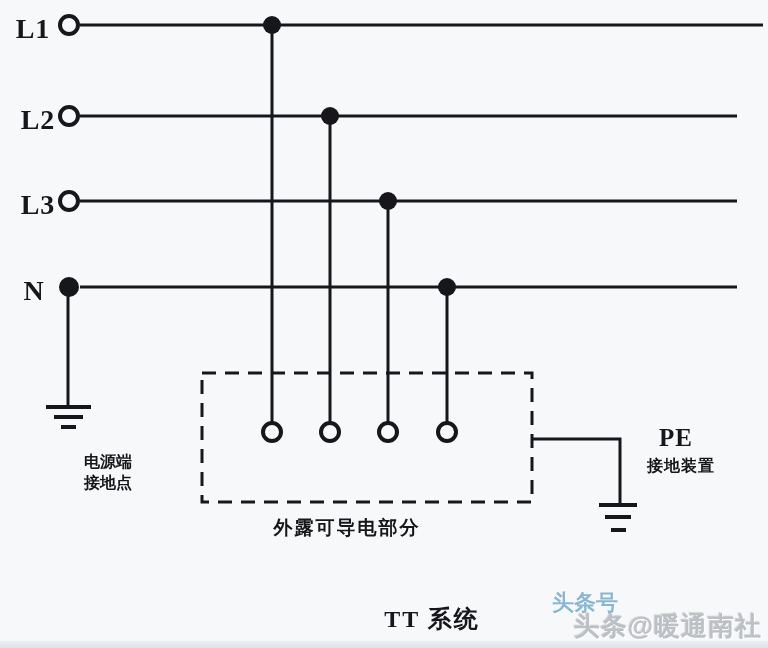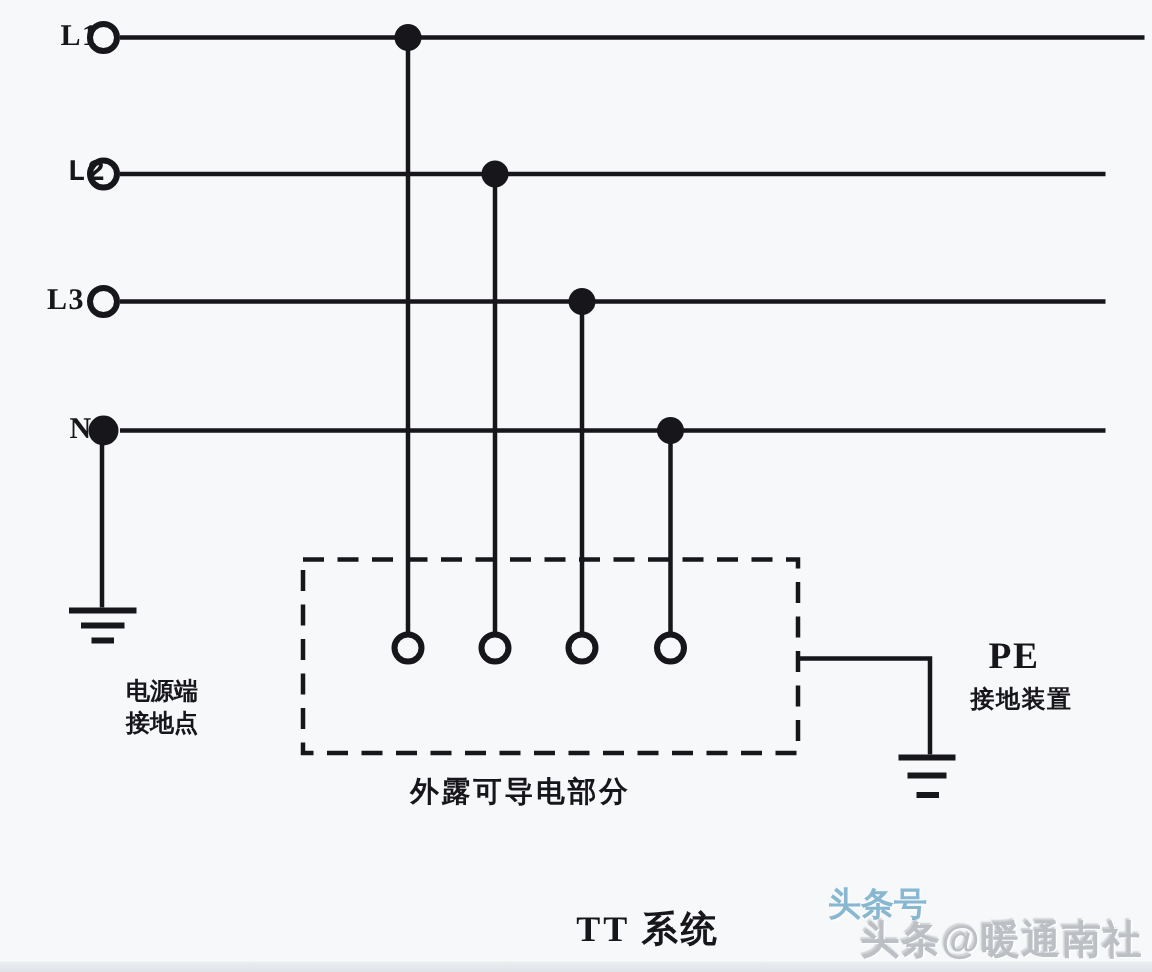--- a/index.html
+++ b/index.html
@@ -23,23 +23,22 @@
   }
   .lbl{
     position:absolute;
     color:var(--ink);
     font-weight:bold;
     text-align:center;
     white-space:nowrap;
   }
   .phase-lbl{
     width:40px;
-    font-size:20px;
+    font-size:28px;
     letter-spacing:1px;
-    margin-left:20px;
   }
   .cn{
     font-family:"Liberation Sans", sans-serif;
     font-weight:bold;
   }
   .src-ground-lbl{
     left:38px;top:451px;width:60px;
     font-size:16px;line-height:21px;
     white-space:normal;
     margin-left:40px;
@@ -135,22 +134,22 @@
     <circle cx="388" cy="201" r="9" fill="#17171b"></circle>
     <circle cx="447" cy="287" r="9" fill="#17171b"></circle>
 
     <circle cx="272" cy="432" r="9" fill="#f7f8fa" stroke="#17171b" stroke-width="4"></circle>
     <circle cx="330" cy="432" r="9" fill="#f7f8fa" stroke="#17171b" stroke-width="4"></circle>
     <circle cx="388" cy="432" r="9" fill="#f7f8fa" stroke="#17171b" stroke-width="4"></circle>
     <circle cx="447" cy="432" r="9" fill="#f7f8fa" stroke="#17171b" stroke-width="4"></circle>
   </svg>
 
   <div class="lbl phase-lbl" style="left:13px;top:13px;">L1</div>
-  <div class="lbl phase-lbl" style="left:18px;top:104px;font-family:Liberation Mono, monospace;">L2</div>
-  <div class="lbl phase-lbl" style="left:4px;top:189px;">L3</div>
+  <div class="lbl phase-lbl" style="left:18px;top:104px;">L2</div>
+  <div class="lbl phase-lbl" style="left:18px;top:189px;">L3</div>
   <div class="lbl phase-lbl" style="left:14px;top:275px;">N</div>
 
   <div class="lbl cn src-ground-lbl">
     <div>电源端</div>
     <div>接地点</div>
   </div>
 
   <div class="lbl pe-lbl">PE</div>
   <div class="lbl cn pe-device-lbl">接地装置</div>
 

